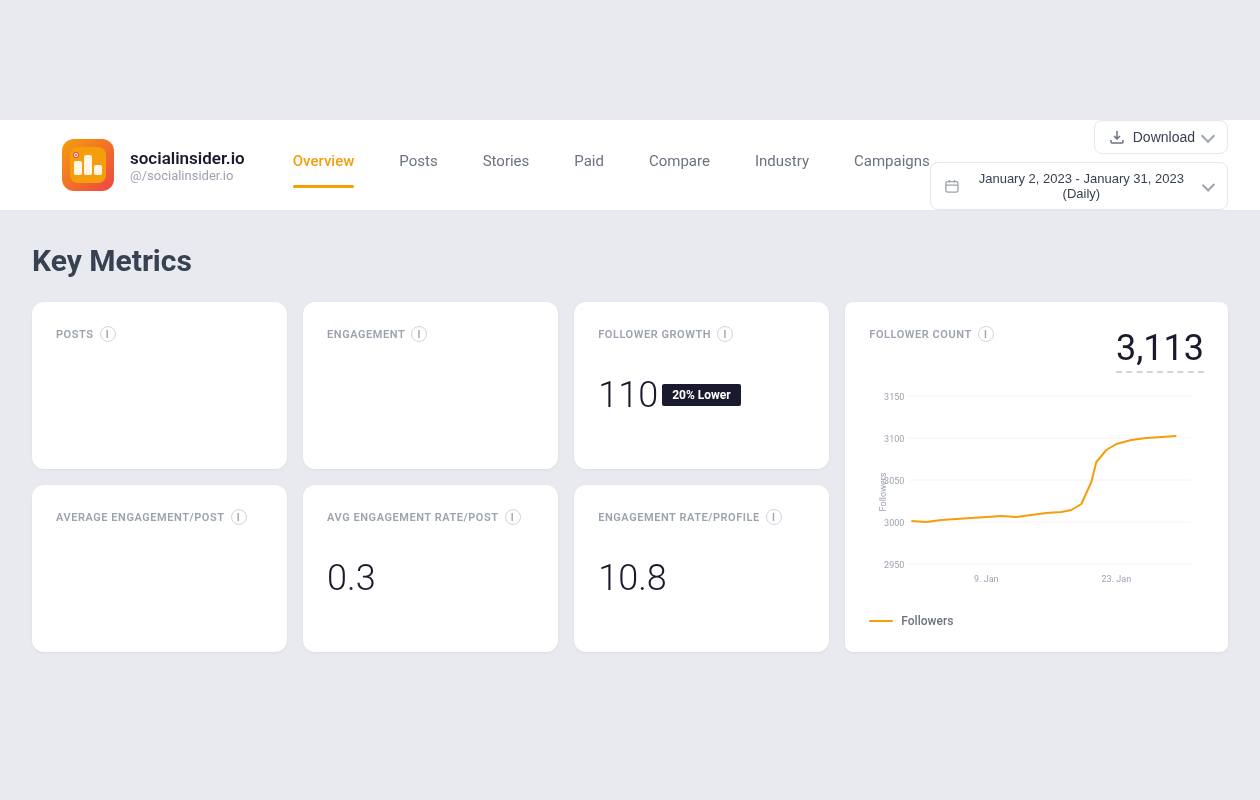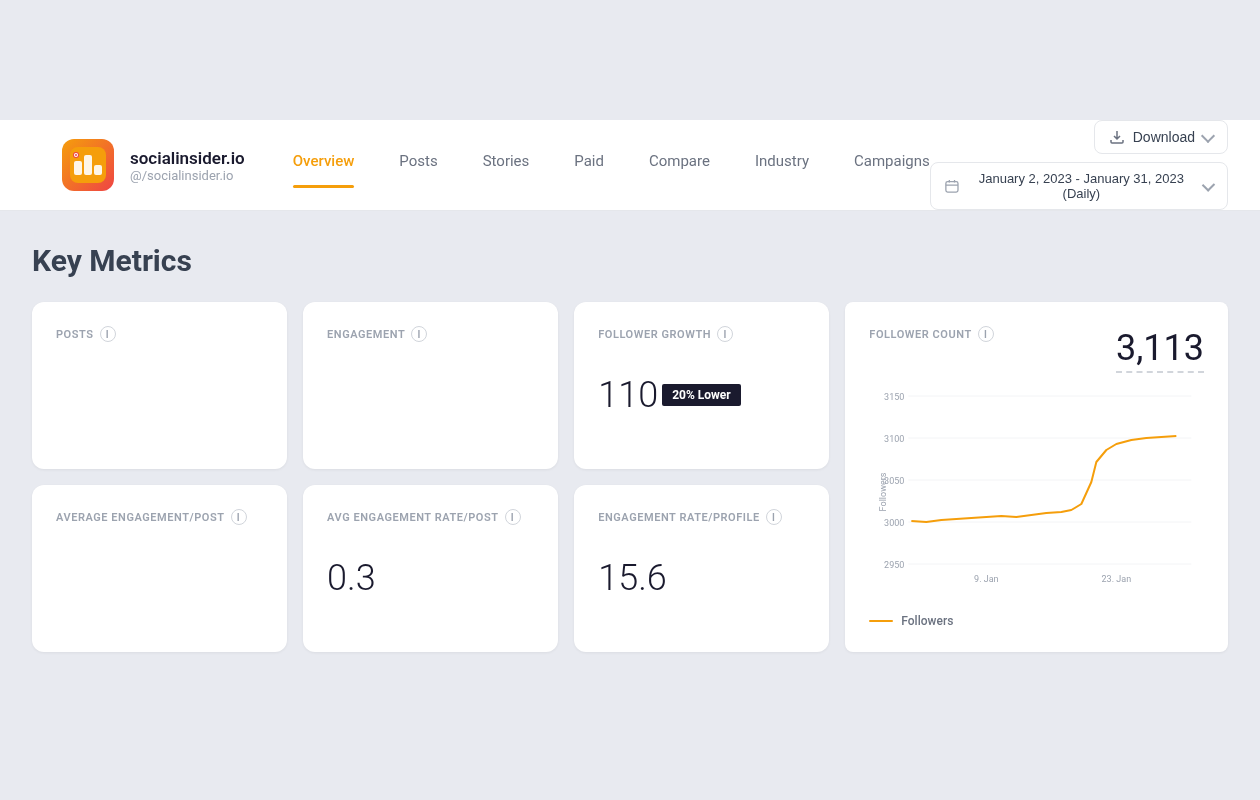--- a/index.html
+++ b/index.html
@@ -421,17 +421,17 @@
         <div class="info-icon">i</div>
       </div>
       <div class="metric-value">0.3</div>
     </div>
 
     <div class="metric-card">
       <div class="metric-label">
         <span>ENGAGEMENT RATE/PROFILE</span>
         <div class="info-icon">i</div>
       </div>
-      <div class="metric-value">15.6</div>
+      <div class="metric-value">10.8</div>
     </div>
 
   </div>
 </div>
 
 </body></html>

